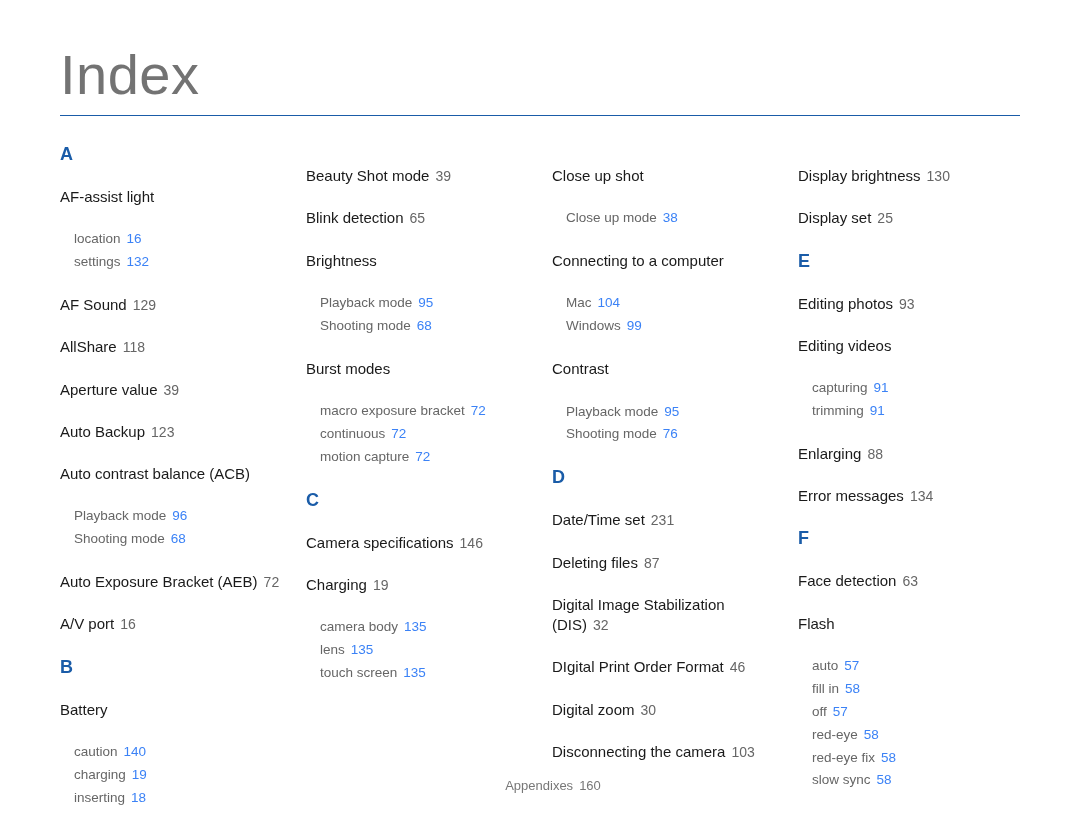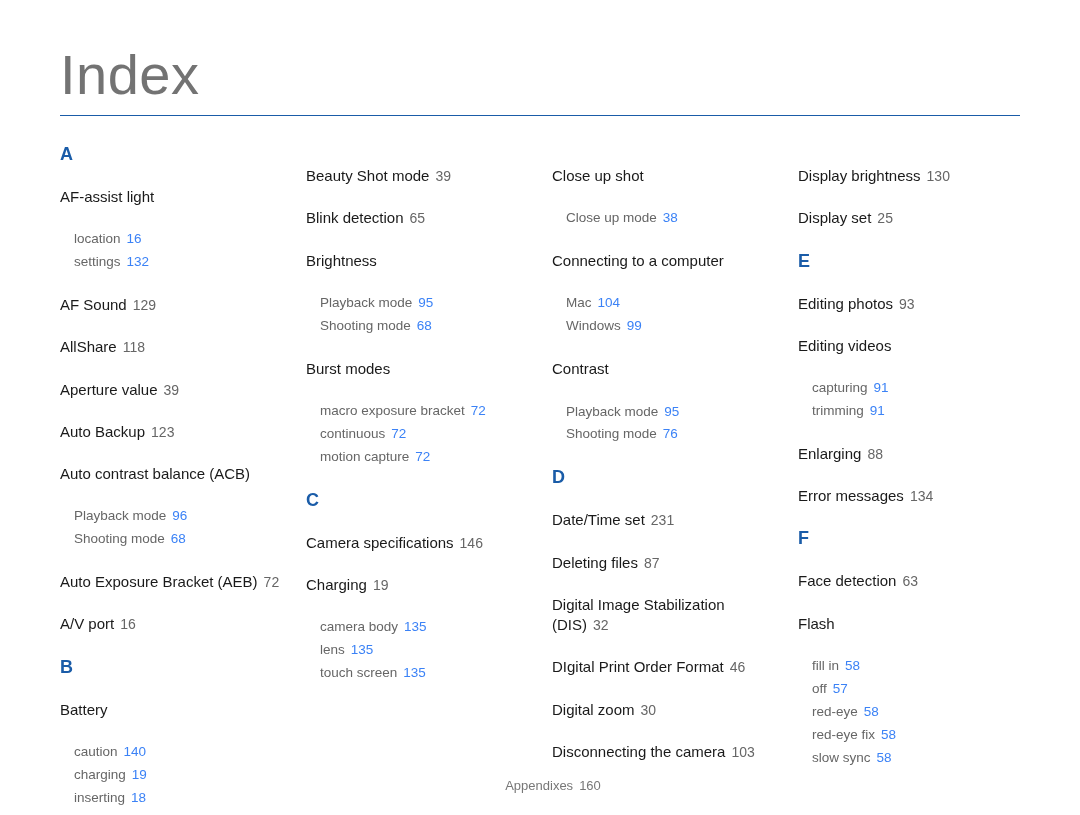--- a/index.html
+++ b/index.html
@@ -83,20 +83,21 @@
         <div class="letter">E</div>
         <div class="entry"><span>Editing photos</span><span class="pg">93</span></div>
         <div class="entry"><span>Editing videos</span></div>
         <div class="sub"><span>capturing</span><span class="pg">91</span></div>
         <div class="sub"><span>trimming</span><span class="pg">91</span></div>
         <div class="entry"><span>Enlarging</span><span class="pg">88</span></div>
         <div class="entry"><span>Error messages</span><span class="pg">134</span></div>
         <div class="letter">F</div>
         <div class="entry"><span>Face detection</span><span class="pg">63</span></div>
         <div class="entry"><span>Flash</span></div>
+        <div class="sub"><span>auto</span><span class="pg">57</span></div>
         <div class="sub"><span>ﬁll in</span><span class="pg">58</span></div>
         <div class="sub"><span>off</span><span class="pg">57</span></div>
         <div class="sub"><span>red-eye</span><span class="pg">58</span></div>
         <div class="sub"><span>red-eye ﬁx</span><span class="pg">58</span></div>
         <div class="sub"><span>slow sync</span><span class="pg">58</span></div>
       </div>
   </div>
 
   <div class="footer">
     <span>Appendixes</span><span class="pg">160</span>

